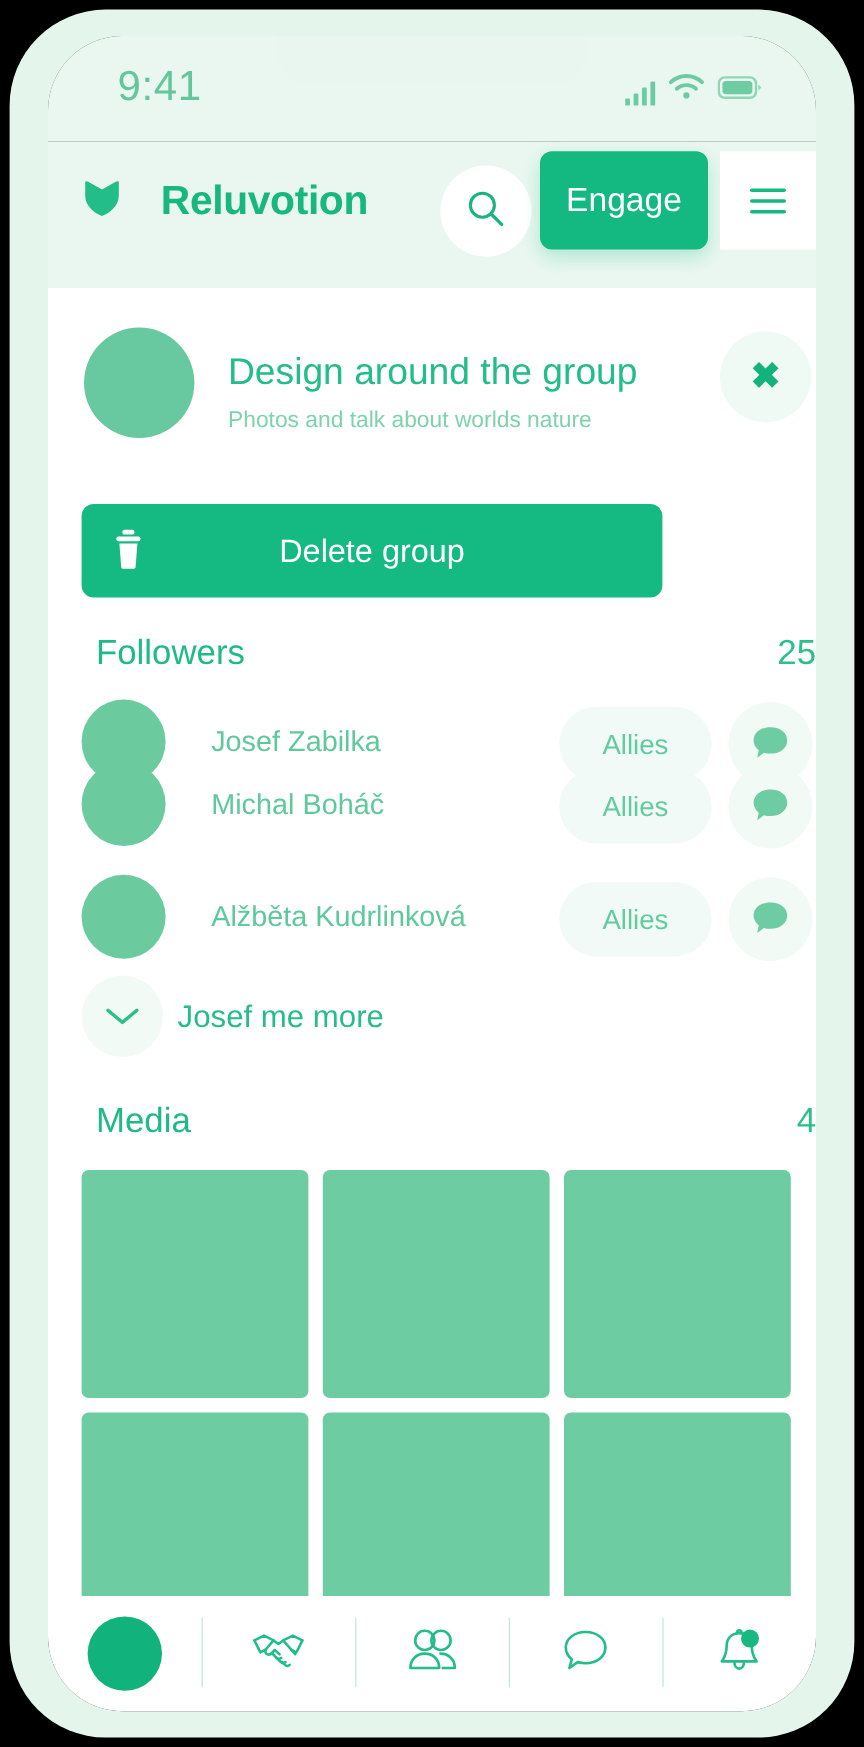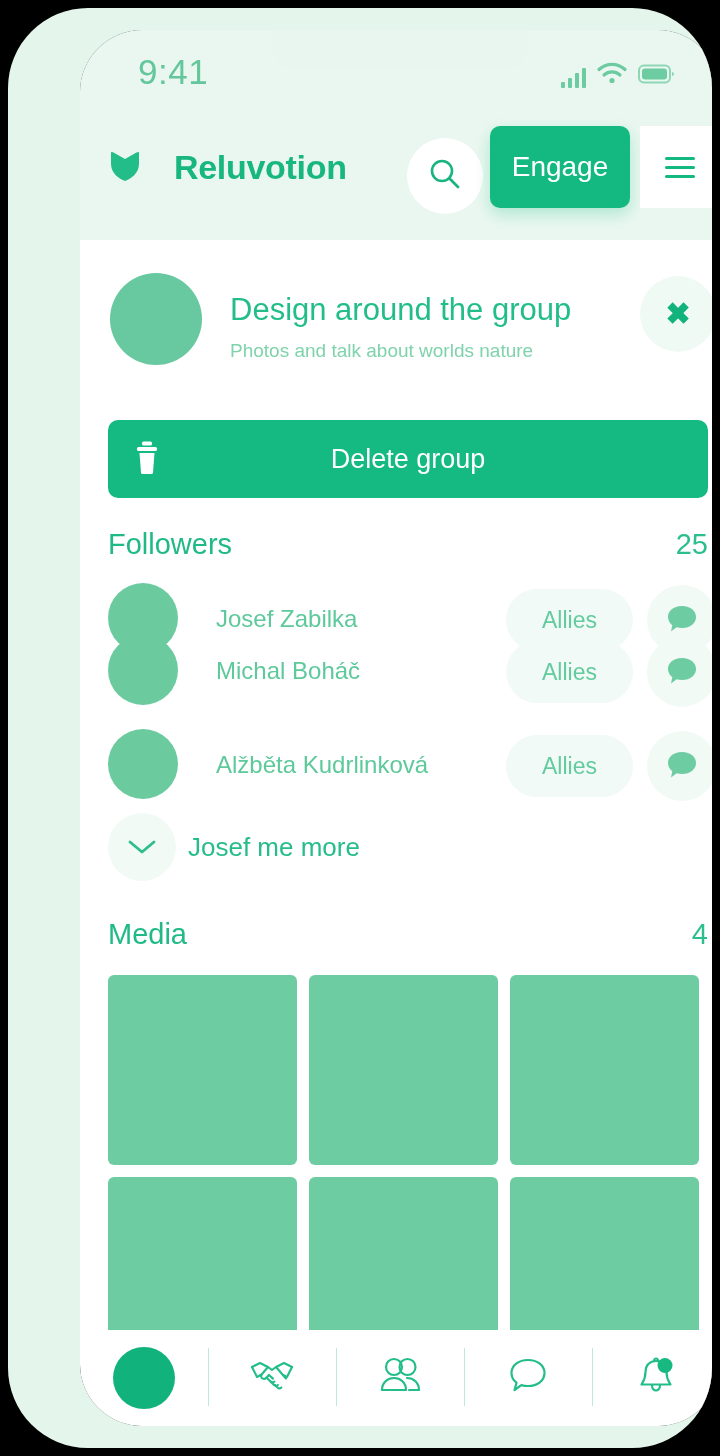--- a/index.html
+++ b/index.html
@@ -26,21 +26,20 @@
 
   #phone-screen {
     position: absolute;
     left: 32px;
     top: 22px;
     width: 640px;
     height: 1396px;
     border-radius: 62px;
     background: #404040;
     overflow: hidden;
-    margin-left: 40px;
   }
 
   
   #status-bar {
     position: absolute;
     left: 0; top: 0;
     width: 640px;
     height: 88px;
     background: #eaf7f0;
   }
@@ -199,21 +198,21 @@
     font-size: 30px;
     color: #12b27c;
     font-weight: 700;
     line-height: 1;
   }
 
   
   #delete-group-button {
     position: absolute;
     left: 28px; top: 180px;
-    width: 600px; height: 78px;
+    width: 484px; height: 78px;
     background: #14ba81;
     border: none;
     border-radius: 10px;
     display: flex;
     align-items: center;
     justify-content: center;
     position: absolute;
   }
   #delete-icon {
     position: absolute;
@@ -222,21 +221,21 @@
     transform: translateY(-50%);
   }
   #delete-label {
     font-size: 27px;
     color: #ffffff;
   }
 
   
   .section-header {
     position: absolute;
-    left: 28px;
+    left: 40px;
     width: 600px;
     display: flex;
     justify-content: space-between;
     align-items: flex-end;
   }
   .section-title { font-size: 29px; color: #1fba85; }
   .section-count { font-size: 29px; color: #2cbf8c; }
 
   #followers-header { top: 288px; }
 

